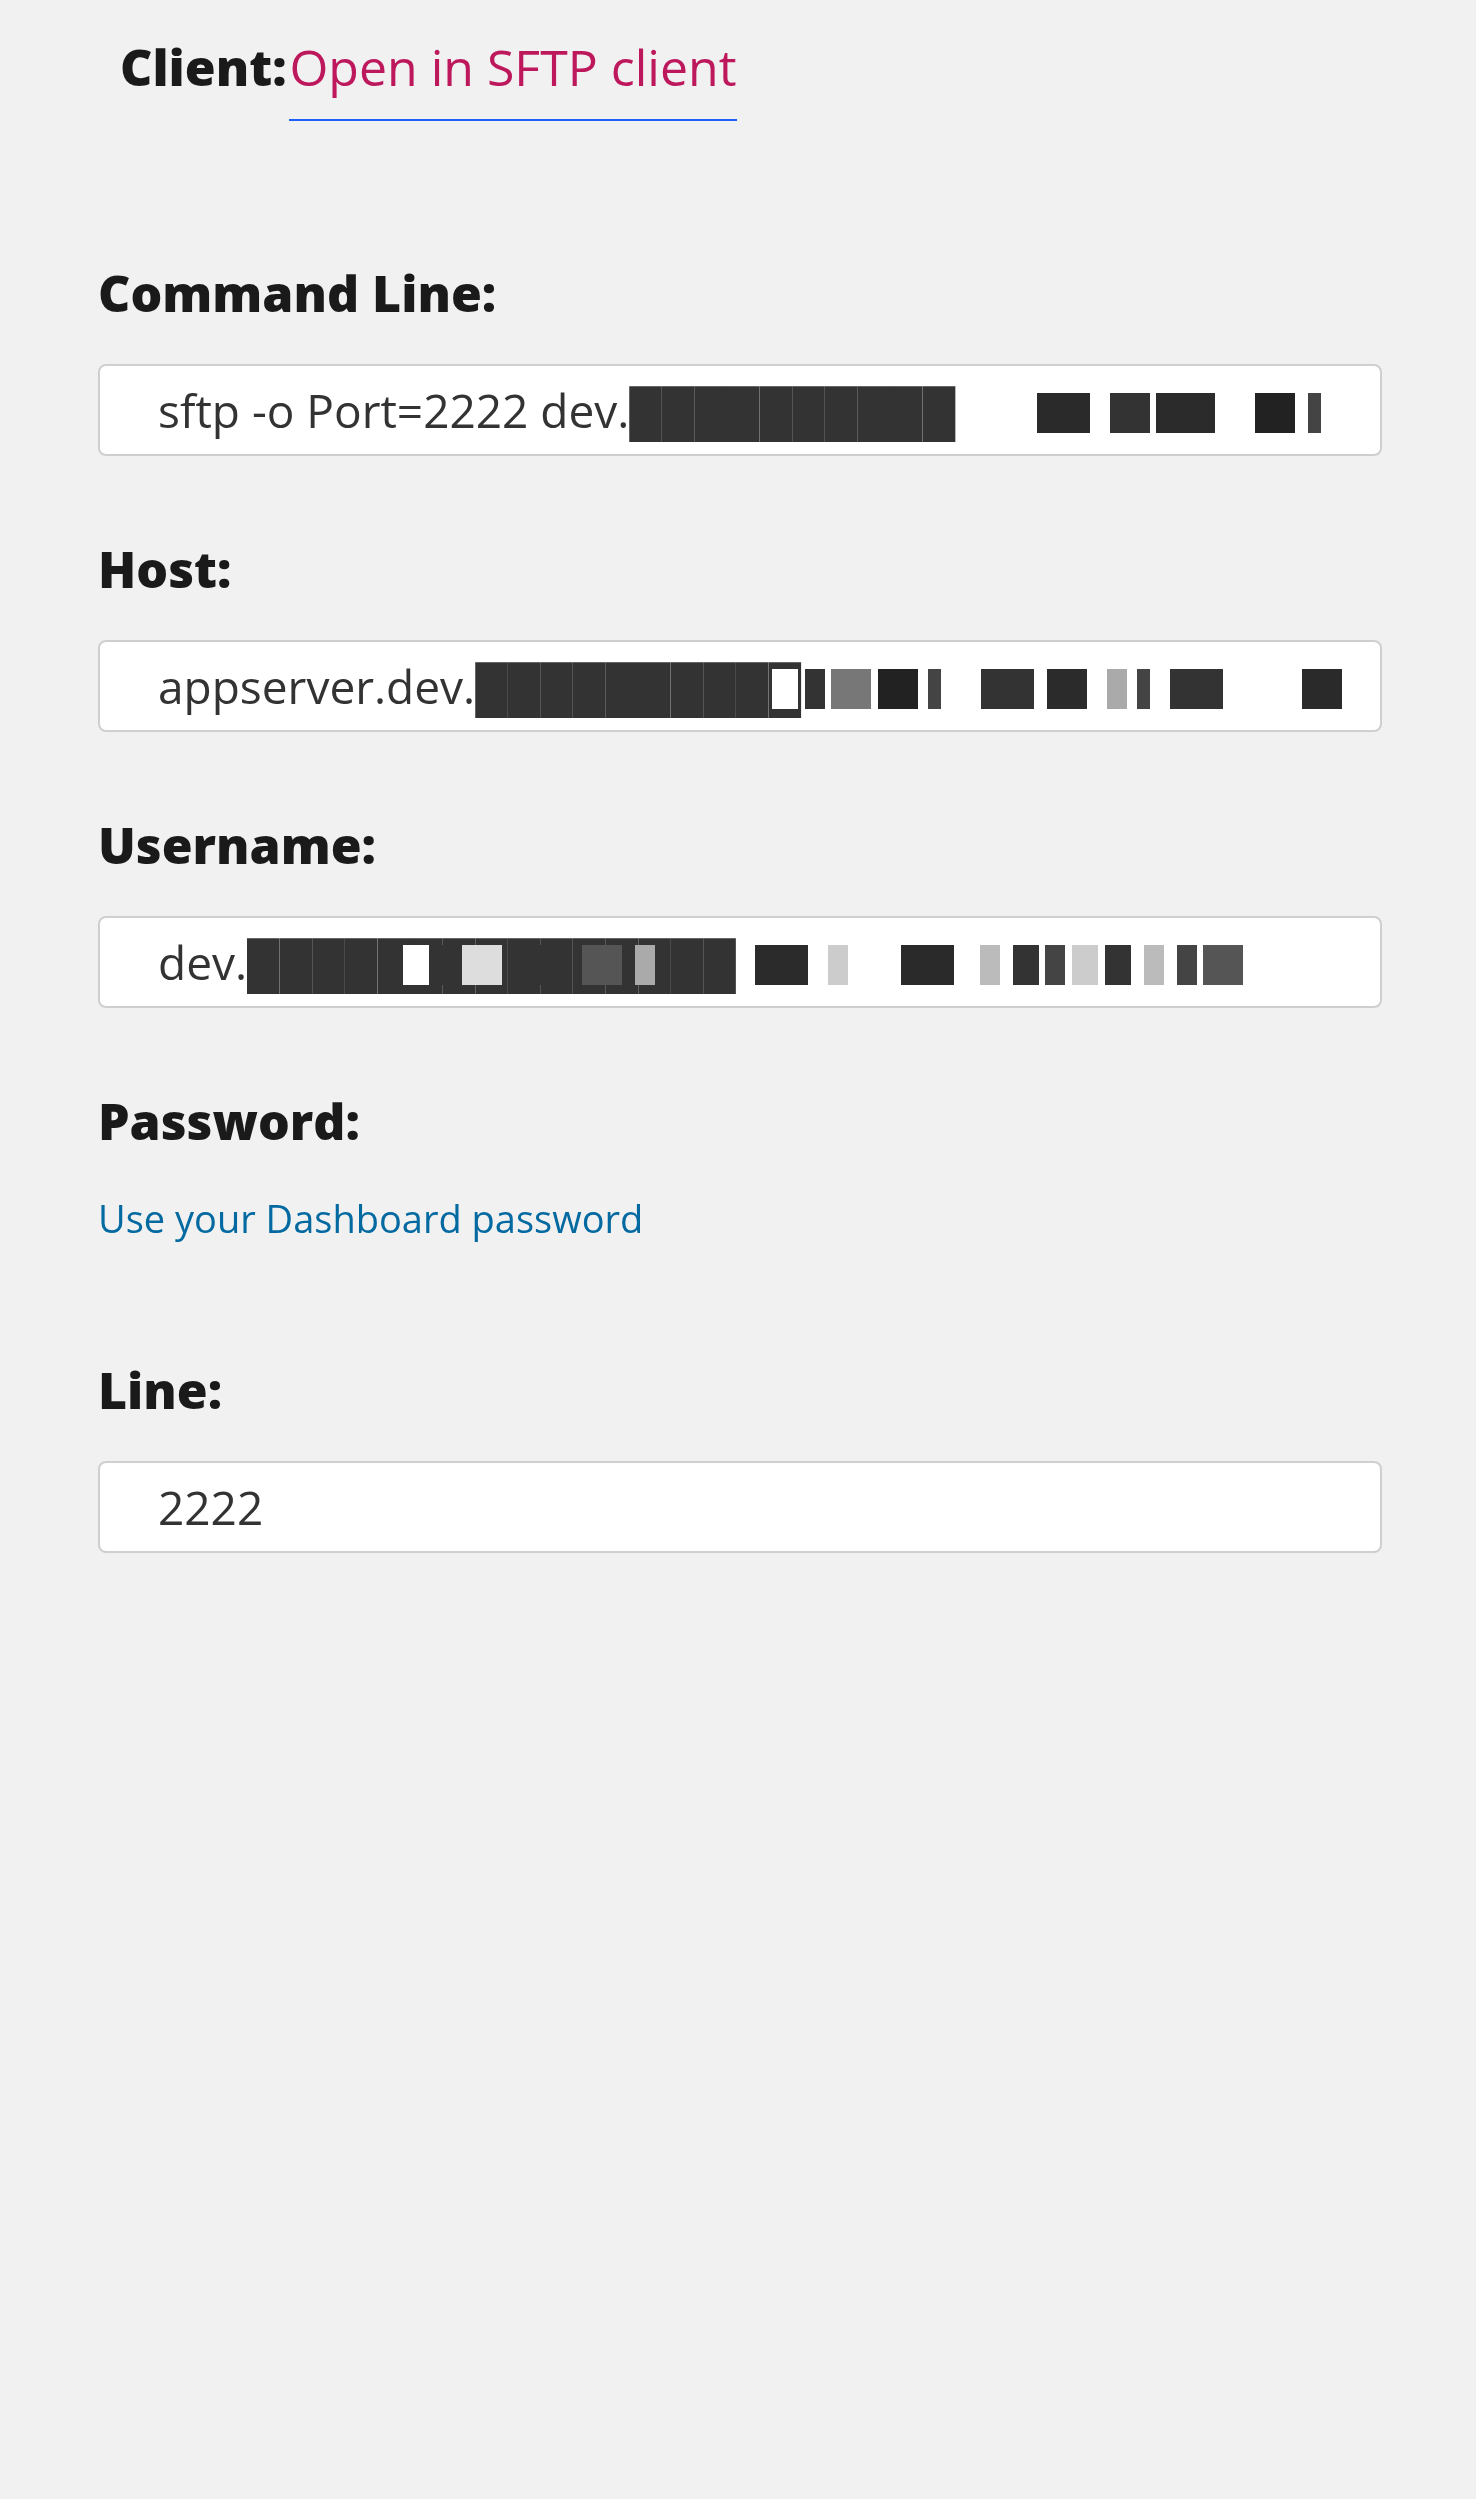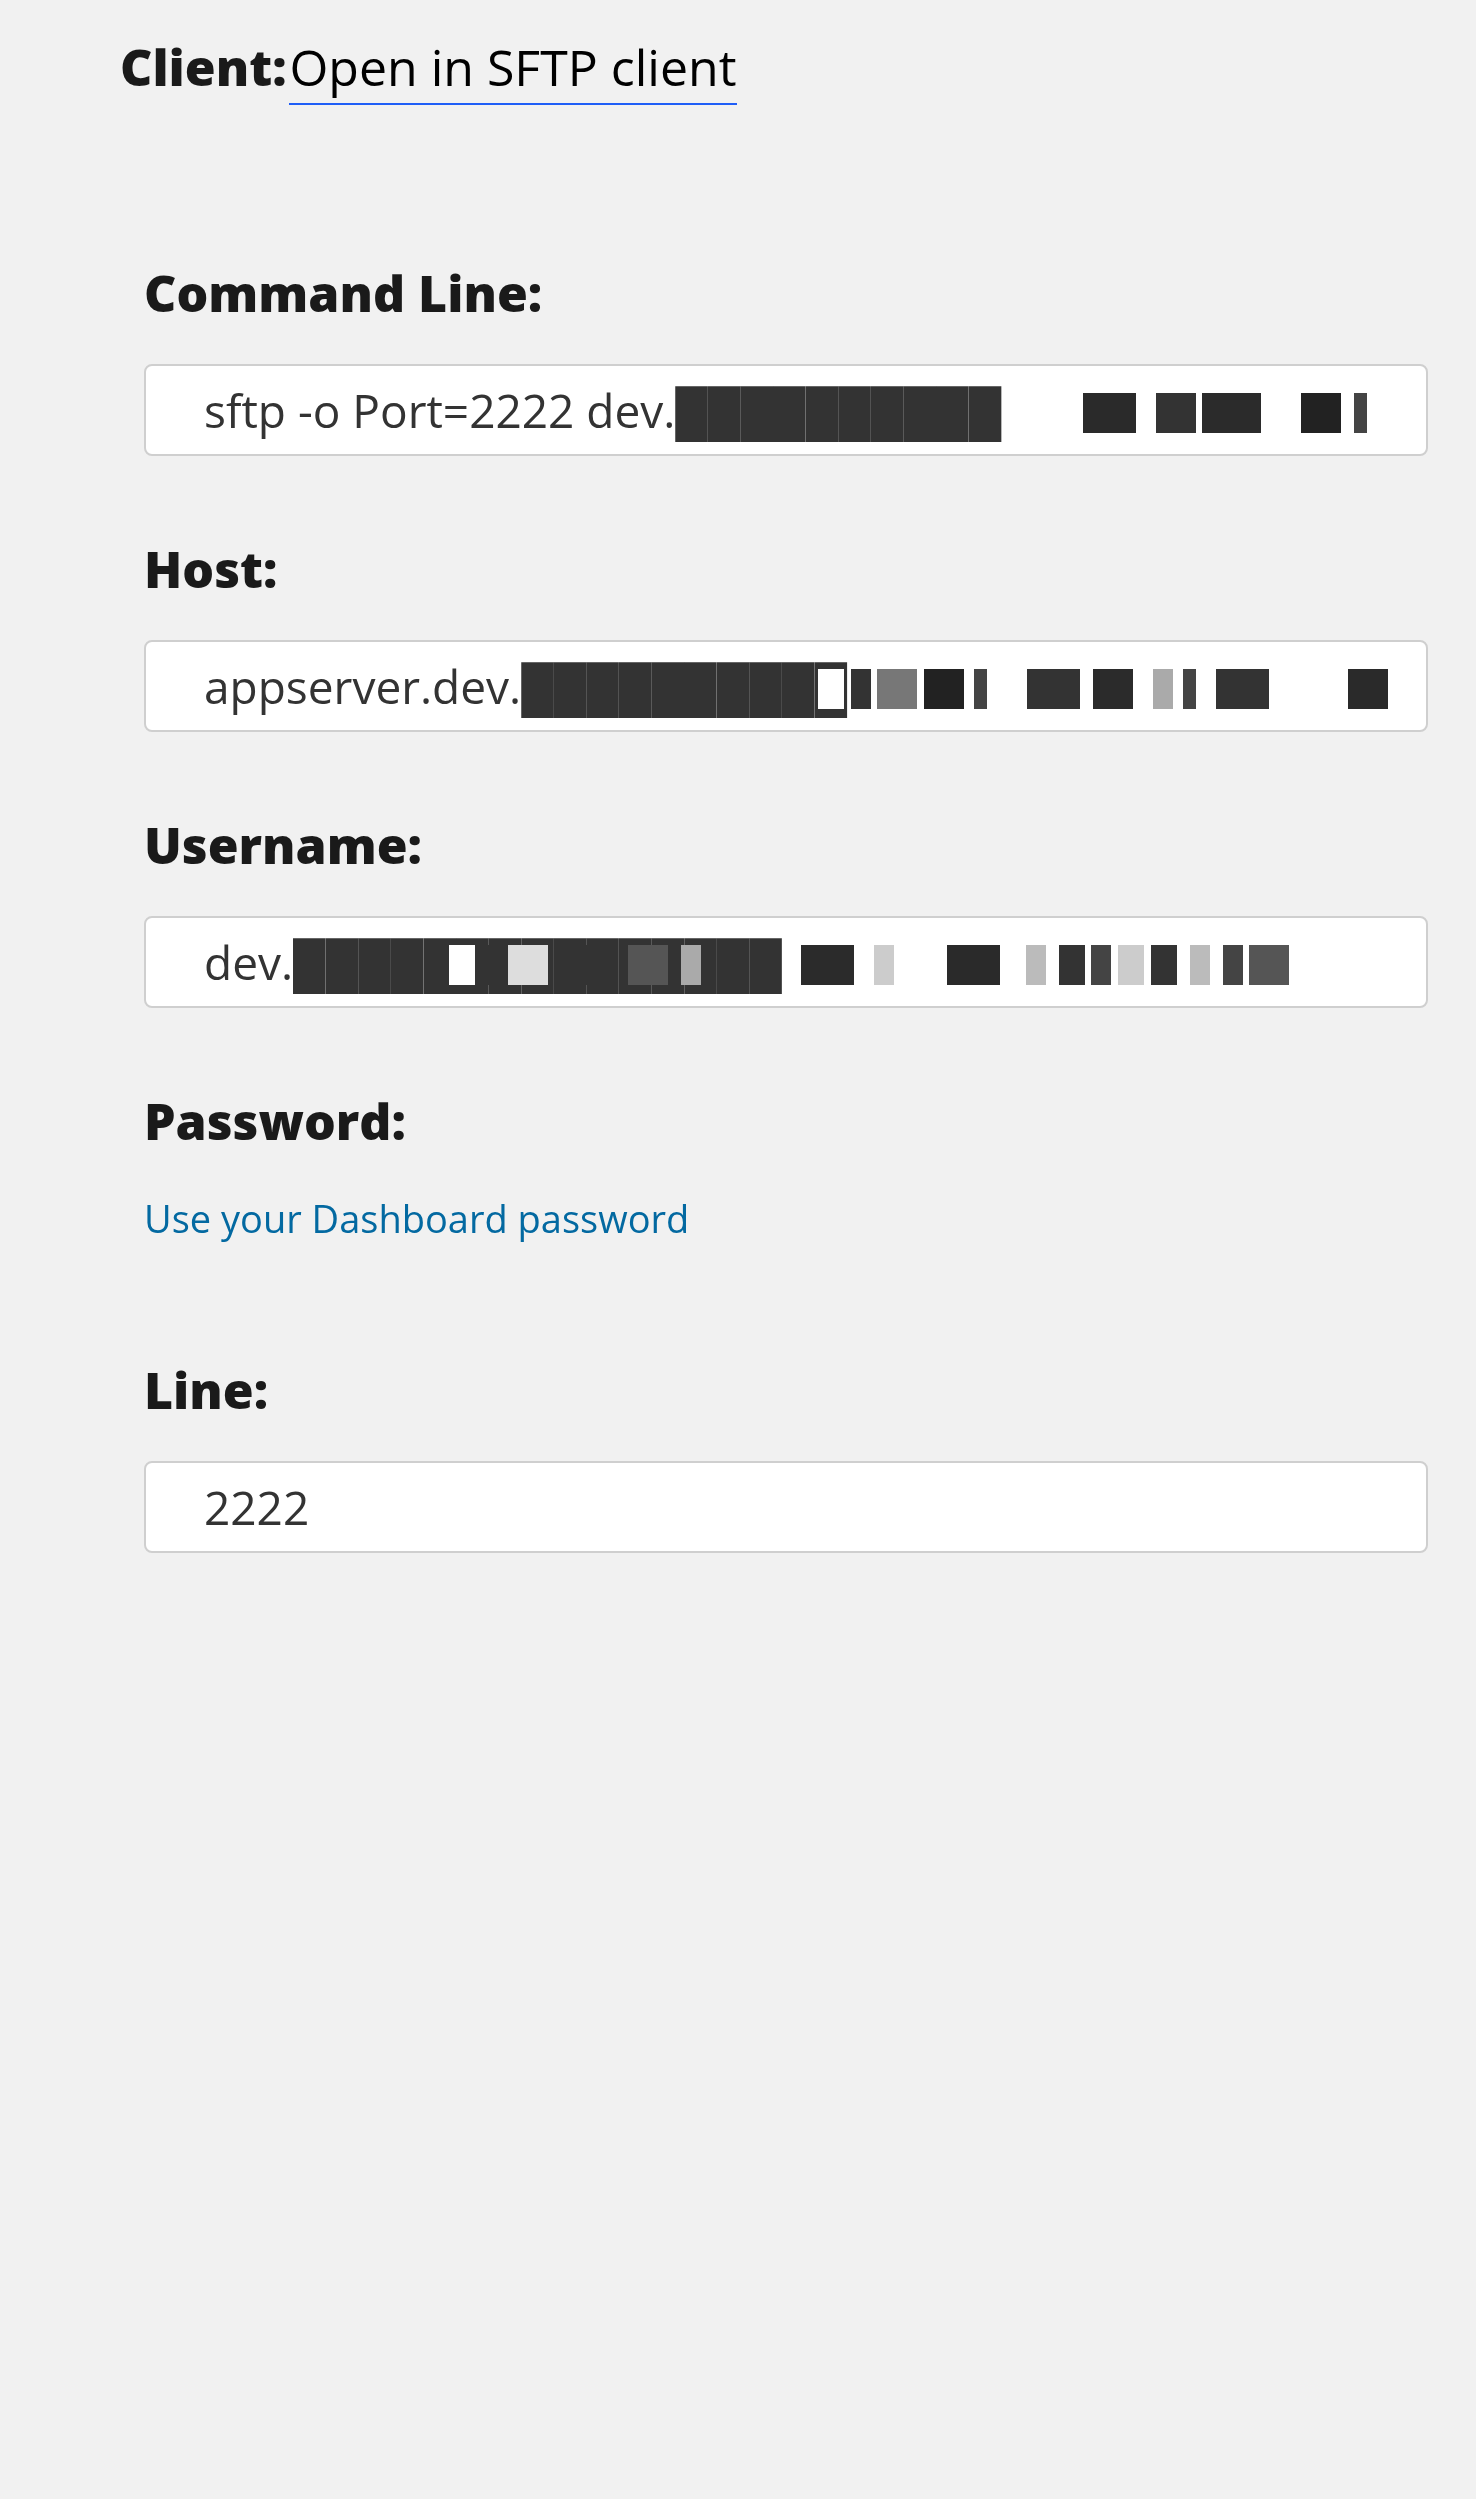--- a/index.html
+++ b/index.html
@@ -28,28 +28,27 @@
   }
   .client-label {
     font-size: 50px;
     font-weight: 800;
     color: #1a1a1a;
     margin-left: 22px;
   }
   a.client-link {
     font-size: 50px;
     font-weight: 400;
-    color: #000000;
+    color: #be185d;
     text-decoration: none;
     border-bottom: 2.6px solid #1f5ef7;
-    padding-bottom: 2px;
+    padding-bottom: 18px;
   }
   .field-block {
     margin-bottom: 79px;
-    margin-left: 46px;
   }
   .field-block.password-block {
     margin-bottom: 112px;
   }
   .field-label {
     display: block;
     font-size: 50px;
     font-weight: 800;
     color: #1a1a1a;
     margin-bottom: 37px;

